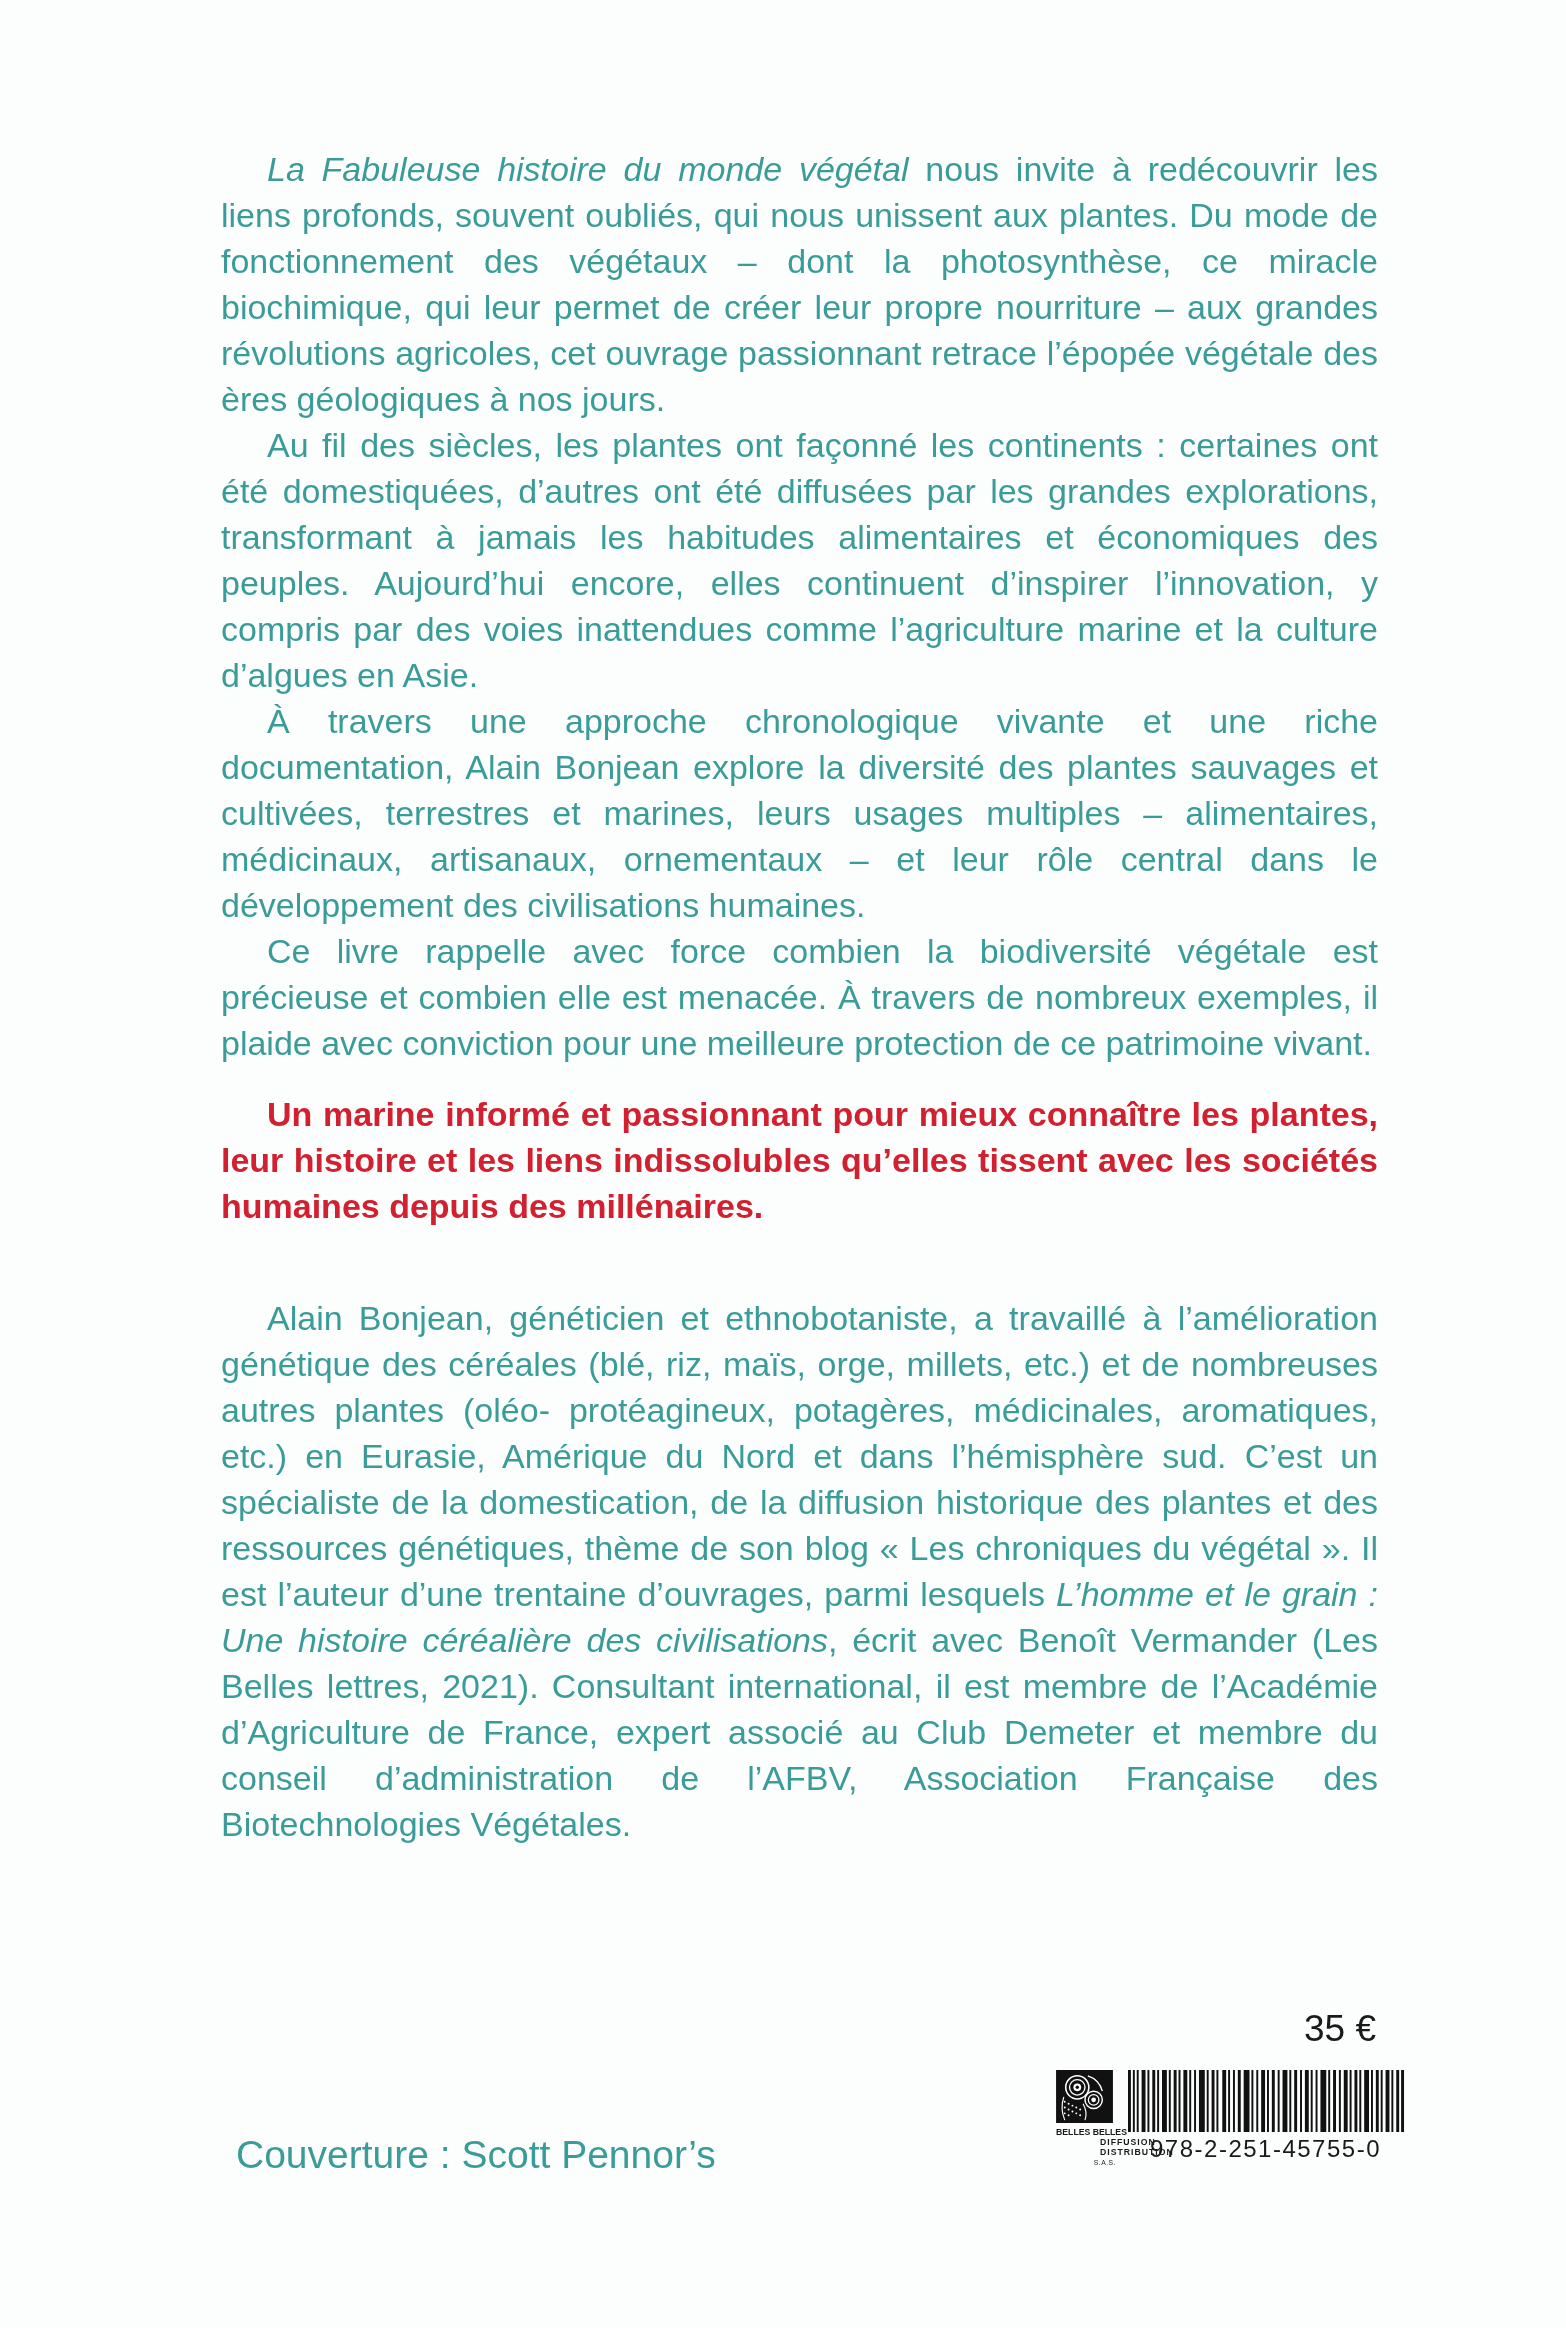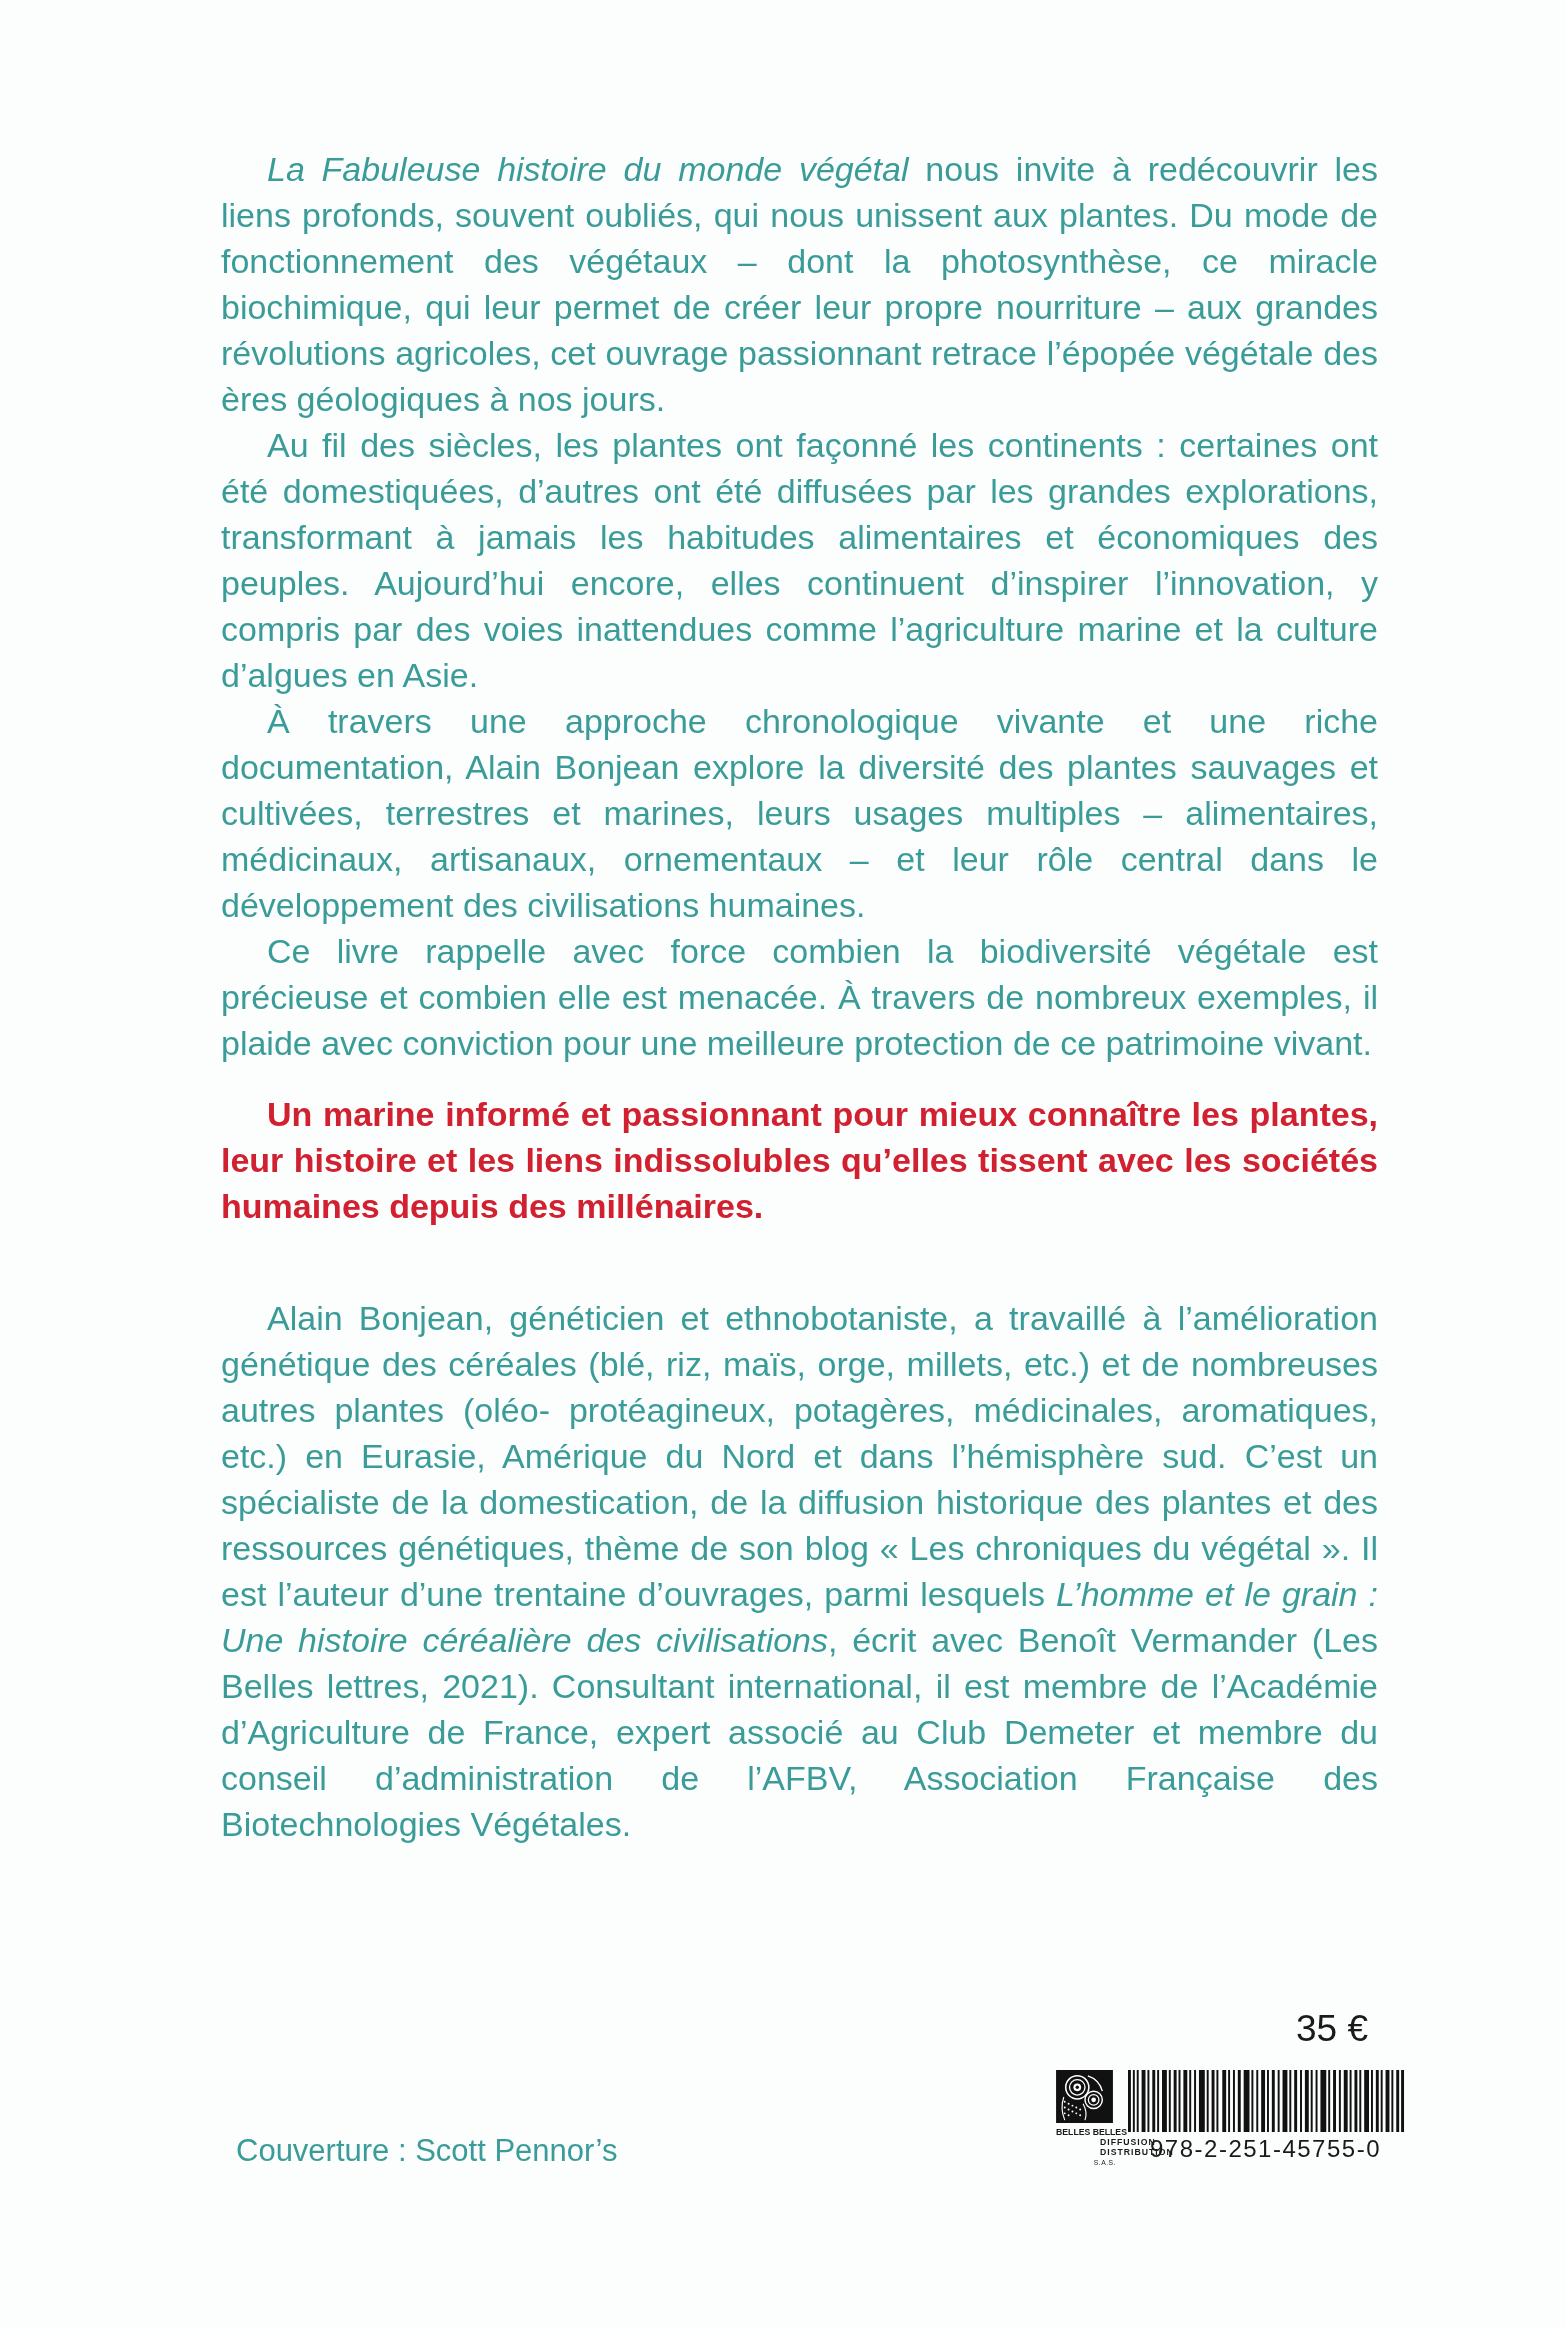--- a/index.html
+++ b/index.html
@@ -26,31 +26,31 @@
   .italic { font-style: italic; }
   .highlight {
     color: #d1202f;
     font-weight: bold;
     margin-top: 25px !important;
   }
   .bio { margin-top: 66px !important; }
   .price {
     position: absolute;
     top: 2007px;
-    right: 198px;
+    right: 190px;
     font-size: 37px;
     line-height: 43px;
     color: #1a1a1a;
     margin-left: 12px;
   }
   .cover-credit {
     position: absolute;
     left: 236px;
     top: 2133px;
-    font-size: 31px;
+    font-size: 39px;
     color: #3a9c98;
   }
   .logo-box {
     position: absolute;
     left: 1056px;
     top: 2070px;
     width: 57px;
     height: 53px;
   }
   .imprint {

